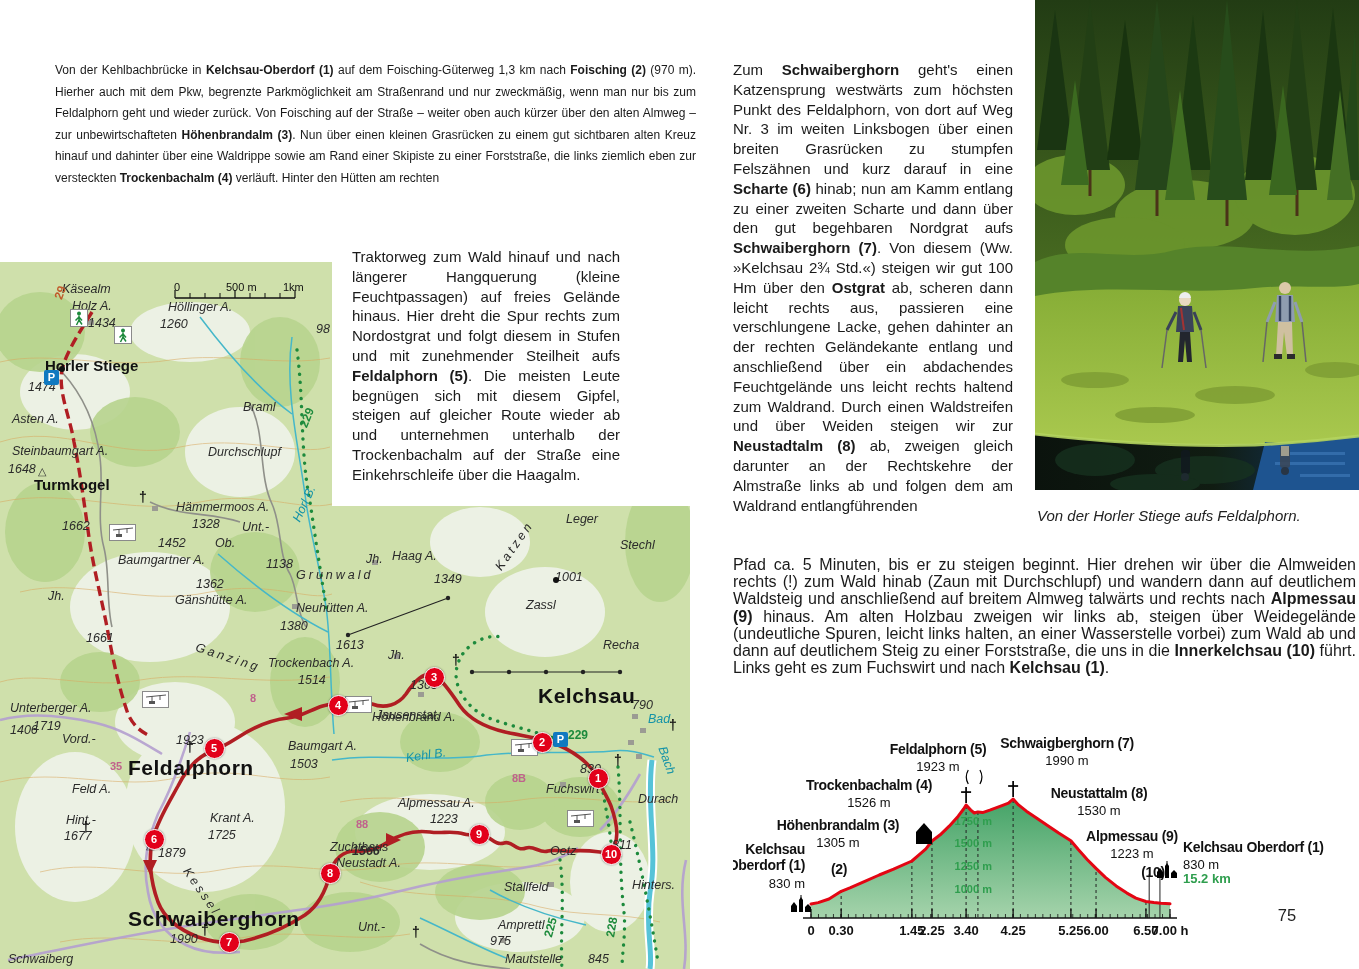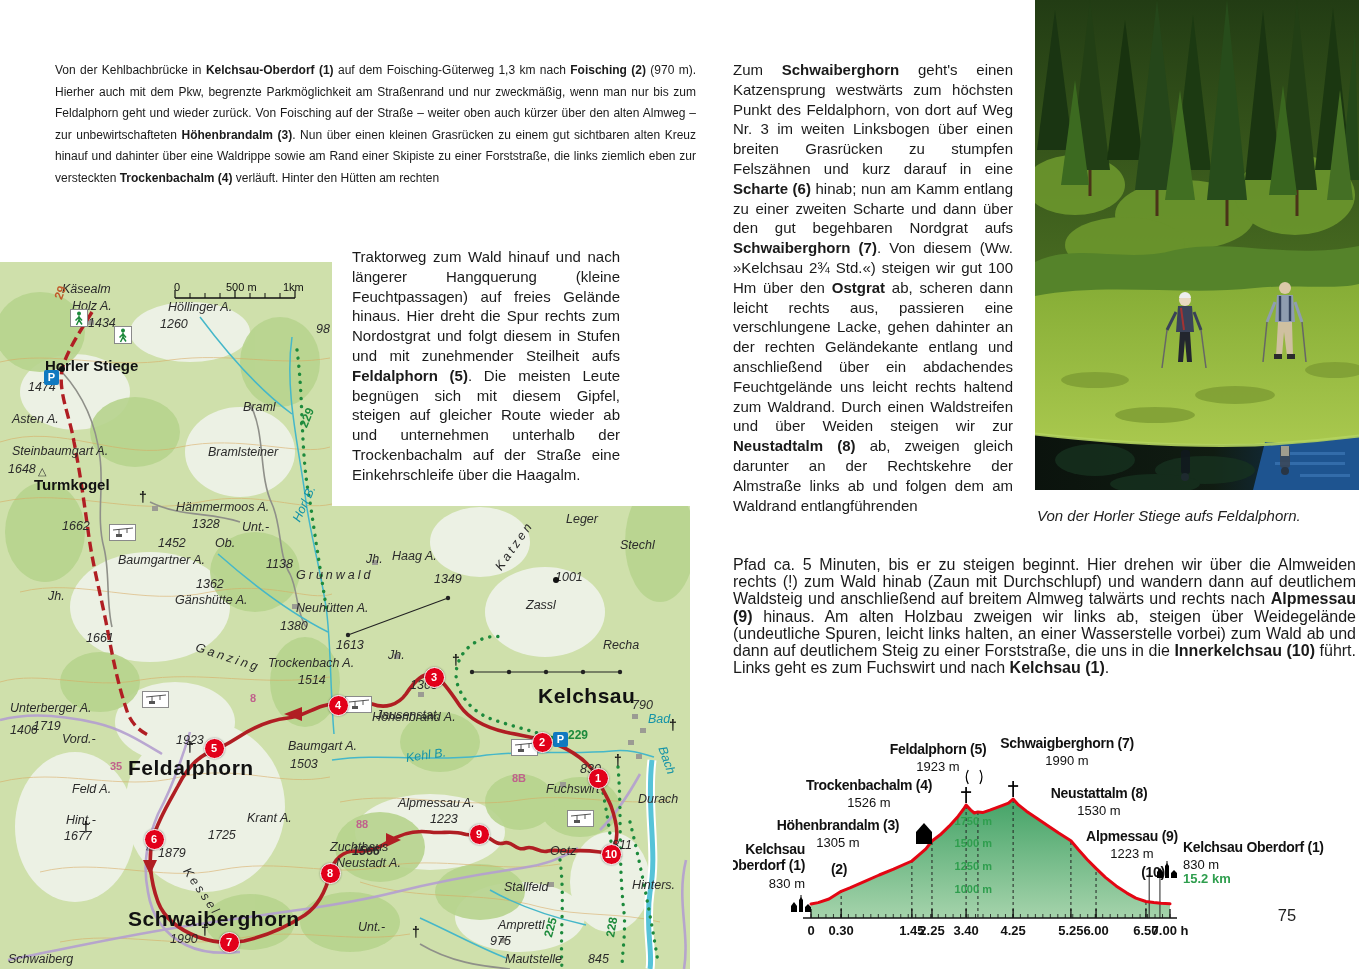--- a/index.html
+++ b/index.html
@@ -198,21 +198,21 @@
         <div class="ml " style="left: 88px; top: 54px;">1434</div>
         <div class="ml " style="left: 168px; top: 38px;">Höllinger A.</div>
         <div class="ml " style="left: 160px; top: 55px;">1260</div>
         <div class="ml bold" style="left: 45px; top: 95px;">Horler Stiege</div>
         <div class="ml " style="left: 28px; top: 118px;">1474</div>
         <div class="ml " style="left: 12px; top: 150px;">Asten A.</div>
         <div class="ml " style="left: 12px; top: 182px;">Steinbaumgart A.</div>
         <div class="ml " style="left: 8px; top: 200px;">1648</div>
         <div class="ml bold" style="left: 34px; top: 214px;">Turmkogel</div>
         <div class="ml " style="left: 243px; top: 138px;">Braml</div>
-        <div class="ml " style="left: 208px; top: 183px;">Bramlsteiner</div>
+        <div class="ml " style="left: 208px; top: 183px;">Durchschlupf</div>
         <div class="ml " style="left: 176px; top: 238px;">Hämmermoos A.</div>
         <div class="ml " style="left: 192px; top: 255px;">1328</div>
         <div class="ml " style="left: 242px; top: 258px;">Unt.-</div>
         <div class="ml " style="left: 215px; top: 274px;">Ob.</div>
         <div class="ml " style="left: 158px; top: 274px;">1452</div>
         <div class="ml " style="left: 118px; top: 291px;">Baumgartner A.</div>
         <div class="ml " style="left: 266px; top: 295px;">1138</div>
         <div class="ml " style="left: 196px; top: 315px;">1362</div>
         <div class="ml " style="left: 175px; top: 331px;">Gänshütte A.</div>
         <div class="ml " style="left: 296px; top: 339px;">Neuhütten A.</div>
@@ -227,21 +227,21 @@
         <div class="ml " style="left: 10px; top: 461px;">1406</div>
         <div class="ml " style="left: 33px; top: 457px;">1719</div>
         <div class="ml " style="left: 62px; top: 470px;">Vord.-</div>
         <div class="ml " style="left: 176px; top: 471px;">1923</div>
         <div class="ml big" style="left: 128px; top: 494px;">Feldalphorn</div>
         <div class="ml " style="left: 72px; top: 520px;">Feld A.</div>
         <div class="ml " style="left: 66px; top: 551px;">Hint.-</div>
         <div class="ml " style="left: 64px; top: 567px;">1677</div>
         <div class="ml " style="left: 288px; top: 477px;">Baumgart A.</div>
         <div class="ml " style="left: 290px; top: 495px;">1503</div>
-        <div class="ml " style="left: 210px; top: 549px; margin-left: 37px;">Krant A.</div>
+        <div class="ml " style="left: 210px; top: 549px;">Krant A.</div>
         <div class="ml " style="left: 208px; top: 566px; text-align: center;">1725</div>
         <div class="ml " style="left: 158px; top: 584px;">1879</div>
         <div class="ml sp" style="left: 186px; top: 600px; transform: rotate(55deg);">Kessel</div>
         <div class="ml big" style="left: 128px; top: 645px;">Schwaiberghorn</div>
         <div class="ml " style="left: 170px; top: 670px;">1990</div>
         <div class="ml " style="left: 330px; top: 578px;">Zuchthaus</div>
         <div class="ml " style="left: 336px; top: 594px;">Neustadt A.</div>
         <div class="ml " style="left: 352px; top: 582px; font-weight: bold;">1566</div>
         <div class="ml " style="left: 358px; top: 658px;">Unt.-</div>
         <div class="ml " style="left: 8px; top: 690px;">Schwaiberg</div>

